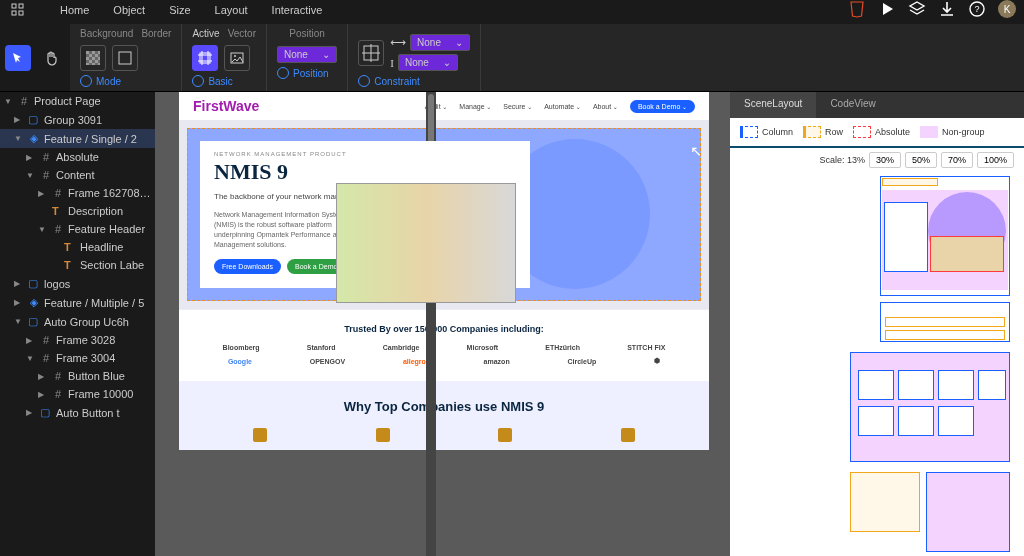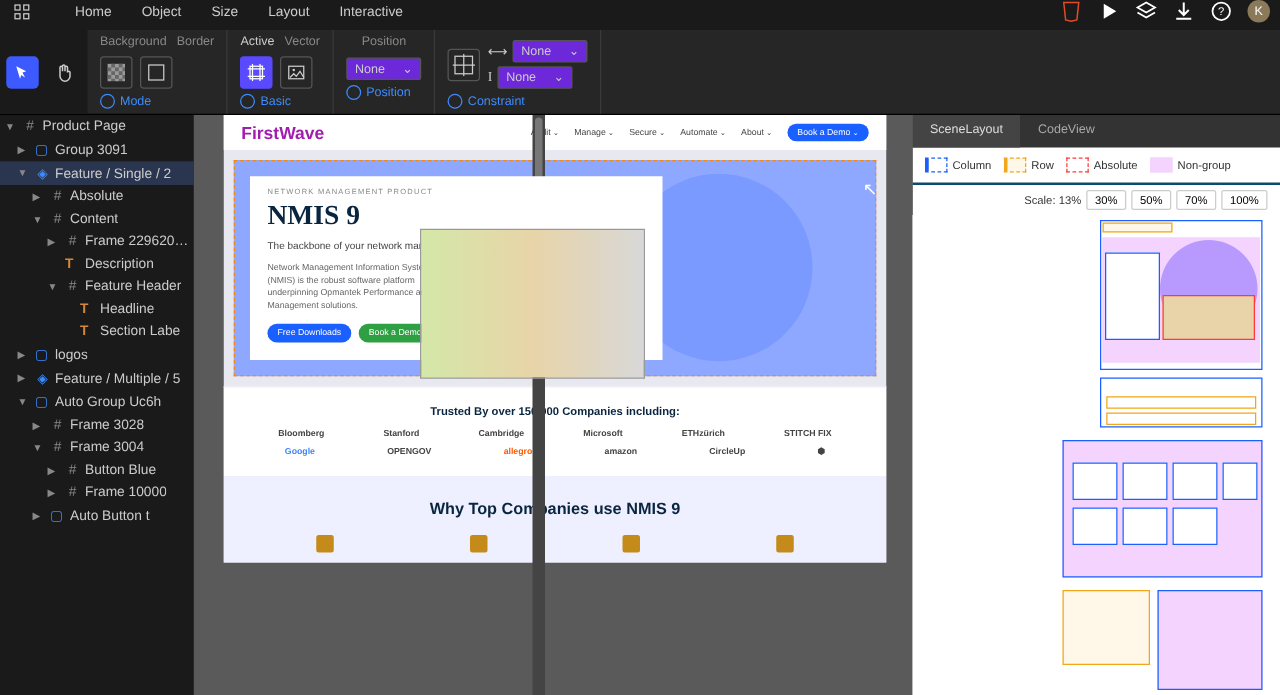--- a/index.html
+++ b/index.html
@@ -279,21 +279,21 @@
           <span class="layer-label">Absolute</span>
         </div>
         <div class="layer-row ind-2">
           <span class="chev">▼</span>
           <span class="hash">#</span>
           <span class="layer-label">Content</span>
         </div>
         <div class="layer-row ind-3">
           <span class="chev">▶</span>
           <span class="hash">#</span>
-          <span class="layer-label">Frame 22962079</span>
+          <span class="layer-label">Frame 16270864</span>
         </div>
         <div class="layer-row ind-3">
           <span class="chev"></span>
           <span class="text-ico">T</span>
           <span class="layer-label">Description</span>
         </div>
         <div class="layer-row ind-3">
           <span class="chev">▼</span>
           <span class="hash">#</span>
           <span class="layer-label">Feature Header</span>

